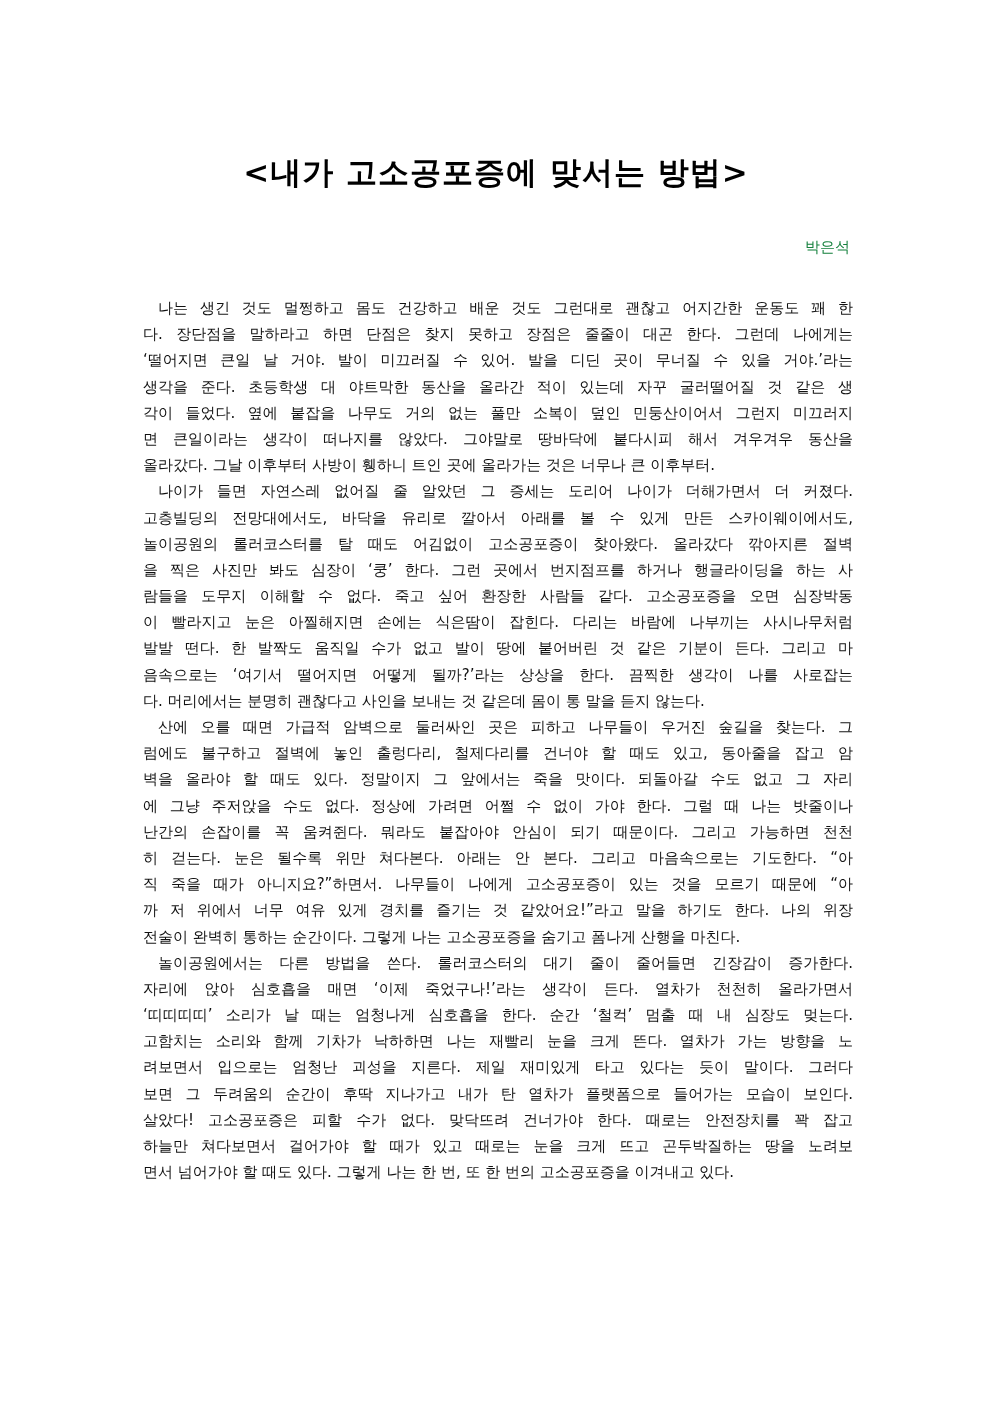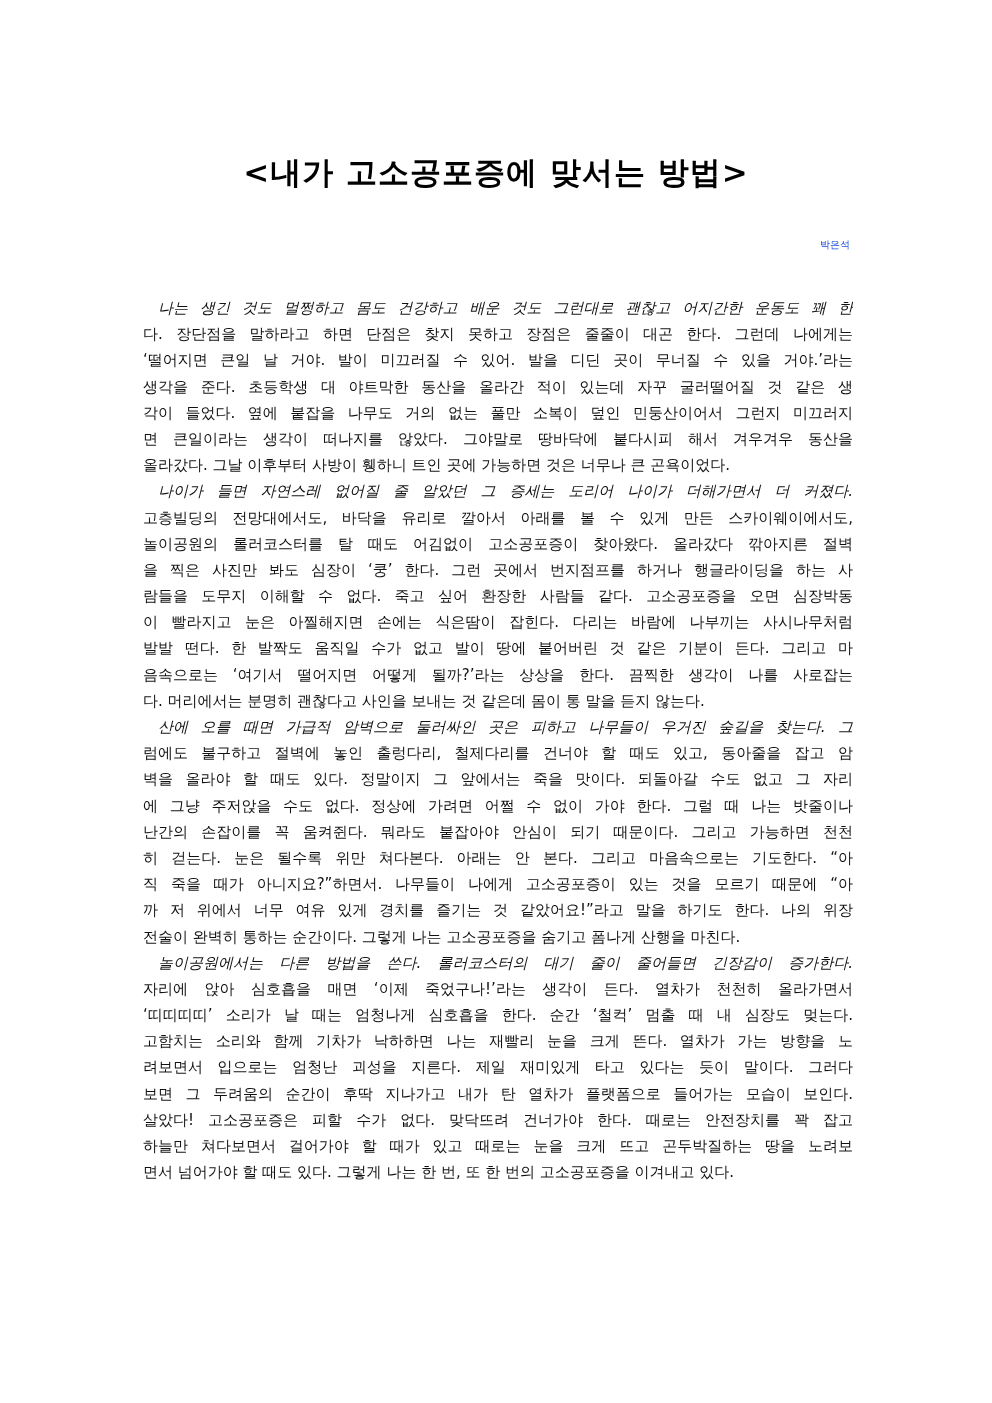--- a/index.html
+++ b/index.html
@@ -1,44 +1,44 @@
 <!DOCTYPE html>
 <html><head>
 <meta charset="utf-8">
 <style>
   html, body { margin: 0; padding: 0; background: #ffffff; }
   body { width: 992px; height: 1403px; position: relative; overflow: hidden;
          font-family: "DejaVu Sans", "Liberation Sans", sans-serif; color: #111; }
   .page { position: absolute; left: 0; top: 0; width: 992px; height: 1066px; background: #fff; }
   .title { position: absolute; top: 152px; left: 0; width: 992px; text-align: center;
            font-size: 31px; font-weight: bold; letter-spacing: 1px; color: #000; }
-  .author { position: absolute; top: 238px; right: 142px; font-size: 10px; color: #1d4ed8; }
+  .author { position: absolute; top: 238px; right: 142px; font-size: 15px; color: #15803d; }
   .body { position: absolute; top: 295px; left: 143px; width: 710px; }
   .line { height: 26.2px; line-height: 26.2px; font-size: 15px; white-space: nowrap;
           text-align: justify; text-align-last: justify; overflow: hidden; }
   .line.last { text-align-last: left; }
-  .line.indent { padding-left: 15px; font-style: italic; }
+  .line.indent { padding-left: 15px; }
 </style>
 </head>
 <body>
 
 <div class="page">
   <div class="title">&lt;내가 고소공포증에 맞서는 방법&gt;</div>
   <div class="author">박은석</div>
 
   <div class="body">
 
     <div>
       <div class="line indent">나는 생긴 것도 멀쩡하고 몸도 건강하고 배운 것도 그런대로 괜찮고 어지간한 운동도 꽤 한</div>
       <div class="line">다. 장단점을 말하라고 하면 단점은 찾지 못하고 장점은 줄줄이 대곤 한다. 그런데 나에게는</div>
       <div class="line">‘떨어지면 큰일 날 거야. 발이 미끄러질 수 있어. 발을 디딘 곳이 무너질 수 있을 거야.’라는</div>
       <div class="line">생각을 준다. 초등학생 대 야트막한 동산을 올라간 적이 있는데 자꾸 굴러떨어질 것 같은 생</div>
       <div class="line">각이 들었다. 옆에 붙잡을 나무도 거의 없는 풀만 소복이 덮인 민둥산이어서 그런지 미끄러지</div>
       <div class="line">면 큰일이라는 생각이 떠나지를 않았다. 그야말로 땅바닥에 붙다시피 해서 겨우겨우 동산을</div>
-      <div class="line last">올라갔다. 그날 이후부터 사방이 휑하니 트인 곳에 가능하면 것은 너무나 큰 곤욕이었다.</div>
+      <div class="line last">올라갔다. 그날 이후부터 사방이 휑하니 트인 곳에 올라가는 것은 너무나 큰 이후부터.</div>
     </div>
 
     <div>
       <div class="line indent">나이가 들면 자연스레 없어질 줄 알았던 그 증세는 도리어 나이가 더해가면서 더 커졌다.</div>
       <div class="line">고층빌딩의 전망대에서도, 바닥을 유리로 깔아서 아래를 볼 수 있게 만든 스카이웨이에서도,</div>
       <div class="line">놀이공원의 롤러코스터를 탈 때도 어김없이 고소공포증이 찾아왔다. 올라갔다 깎아지른 절벽</div>
       <div class="line">을 찍은 사진만 봐도 심장이 ‘쿵’ 한다. 그런 곳에서 번지점프를 하거나 행글라이딩을 하는 사</div>
       <div class="line">람들을 도무지 이해할 수 없다. 죽고 싶어 환장한 사람들 같다. 고소공포증을 오면 심장박동</div>
       <div class="line">이 빨라지고 눈은 아찔해지면 손에는 식은땀이 잡힌다. 다리는 바람에 나부끼는 사시나무처럼</div>
       <div class="line">발발 떤다. 한 발짝도 움직일 수가 없고 발이 땅에 붙어버린 것 같은 기분이 든다. 그리고 마</div>

